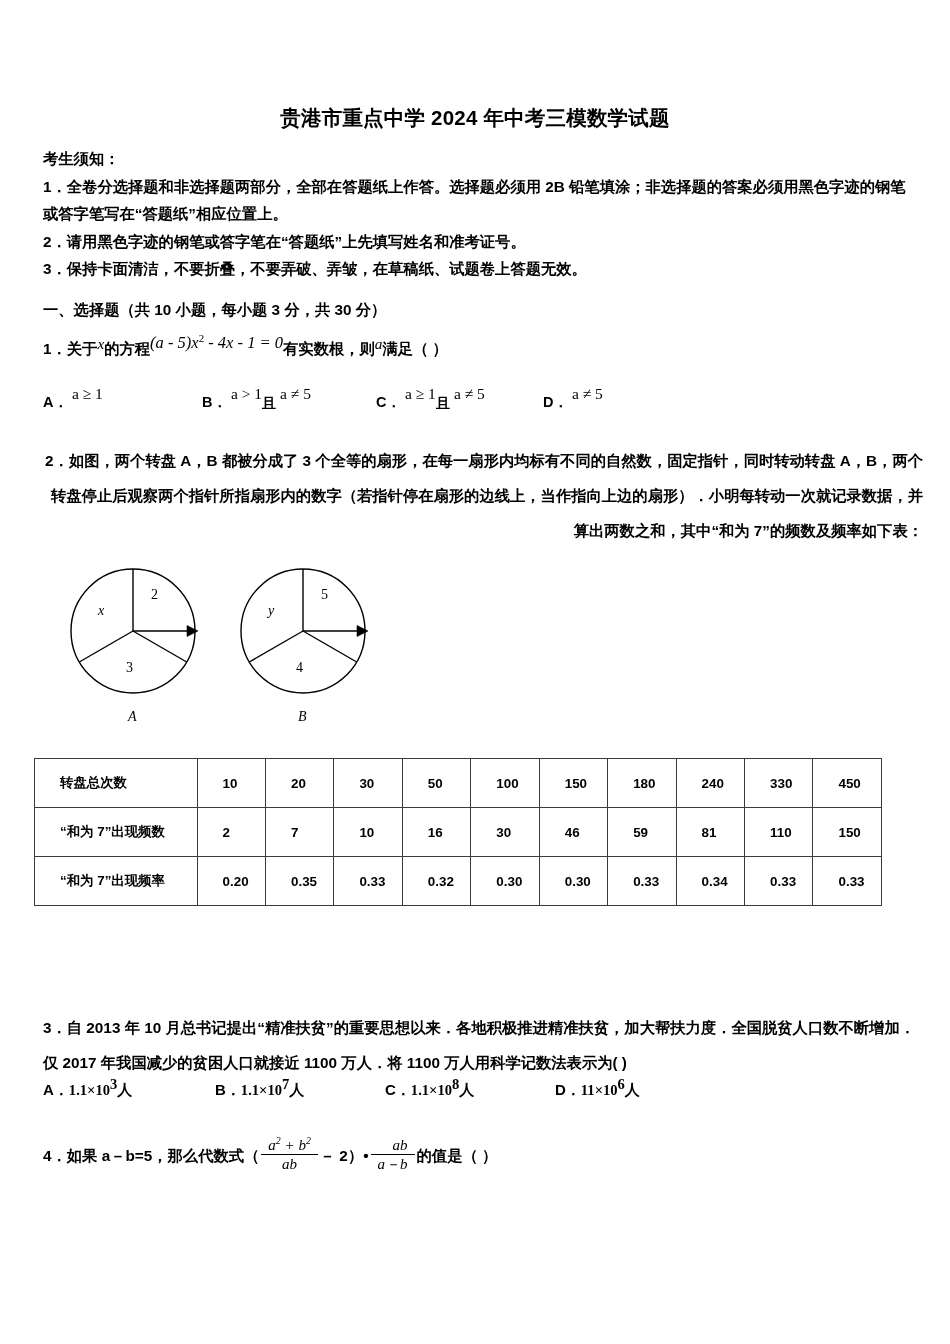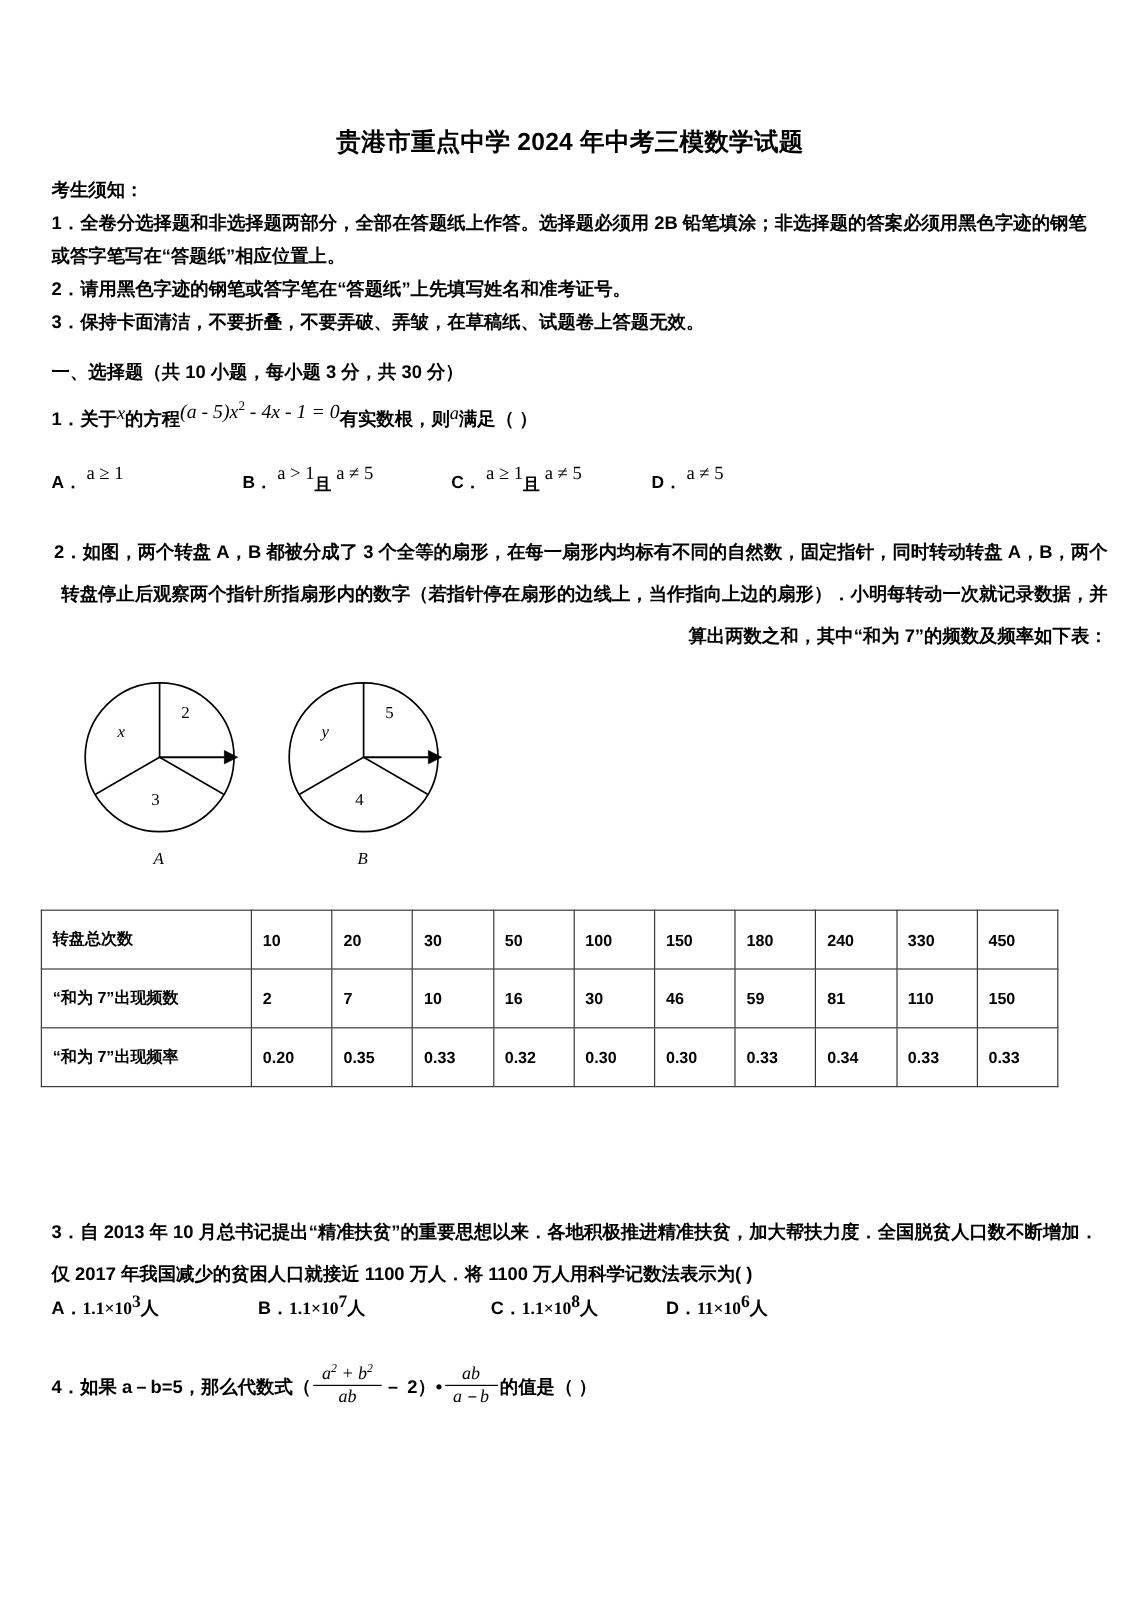--- a/index.html
+++ b/index.html
@@ -141,21 +141,21 @@
     left: 34px; top: 758px;
     width: 848px;
     border-collapse: collapse;
     font-family: "Liberation Sans", "DejaVu Sans", sans-serif;
     font-weight: bold;
     font-size: 13.4px;
   }
   .freq-table td {
     border: 1px solid #3a3a3a;
     height: 48px;
-    padding: 0 0 0 9px;
+    padding: 0 0 0 25px;
     vertical-align: middle;
     white-space: nowrap;
   }
   .freq-table td.rowhead { width: 183px; }
   .freq-table td.datac { width: 66.5px; }
   
   #q2-tail {
     position: absolute;
     left: 43px; top: 906px;
     width: 880px;
@@ -209,20 +209,21 @@
     font-size: 15px;
     position: relative;
     top: -2px;
     margin: 0 2px;
   }
   .frac .num {
     display: block;
     padding: 0 7px 1px 7px;
     border-bottom: 1.2px solid #000;
     line-height: 15px;
+    text-align: right;
   }
   .frac .den {
     display: block;
     padding: 2px 7px 0 7px;
     line-height: 15px;
   }
 </style>
 </head>
 <body>
 
@@ -339,19 +340,19 @@
   </tbody>
     </table>
 
 
 
   <div id="q3-p"><span>3．</span><span>自 2013 年 10 月总书记提出“精准扶贫”的重要思想以来．各地积极推进精准扶贫，加大帮扶力度．全国脱贫人口数不断增加．仅 2017 年我国减少的贫困人口就接近 1100 万人．将 1100 万人用科学记数法表示为(      )</span></div>
 
   <div class="optrow" id="q3-opts">
     <span class="opt" style="left:0px;"><span>A．</span><span class="sci">1.1×10</span><sup class="sci">3</sup><span>人</span></span>
     <span class="opt" style="left:172px;"><span>B．</span><span class="sci">1.1×10</span><sup class="sci">7</sup><span>人</span></span>
-    <span class="opt" style="left:342px;margin-left:24px;"><span>C．</span><span class="sci">1.1×10</span><sup class="sci">8</sup><span>人</span></span>
+    <span class="opt" style="left:342px;"><span>C．</span><span class="sci">1.1×10</span><sup class="sci">8</sup><span>人</span></span>
     <span class="opt" style="left:512px;"><span>D．</span><span class="sci">11×10</span><sup class="sci">6</sup><span>人</span></span>
   </div>
 
   <div id="q4-line"><span>4．</span><span>如果 a－b=5，那么代数式（</span><span class="frac"><span class="num"><span>a</span><sup>2</sup><span> + </span><span>b</span><sup>2</sup></span><span class="den">ab</span></span><span>－ 2）•</span><span class="frac"><span class="num">ab</span><span class="den">a－b</span></span><span>的值是（      ）</span></div>
 
 </div>
 
 </body></html>

